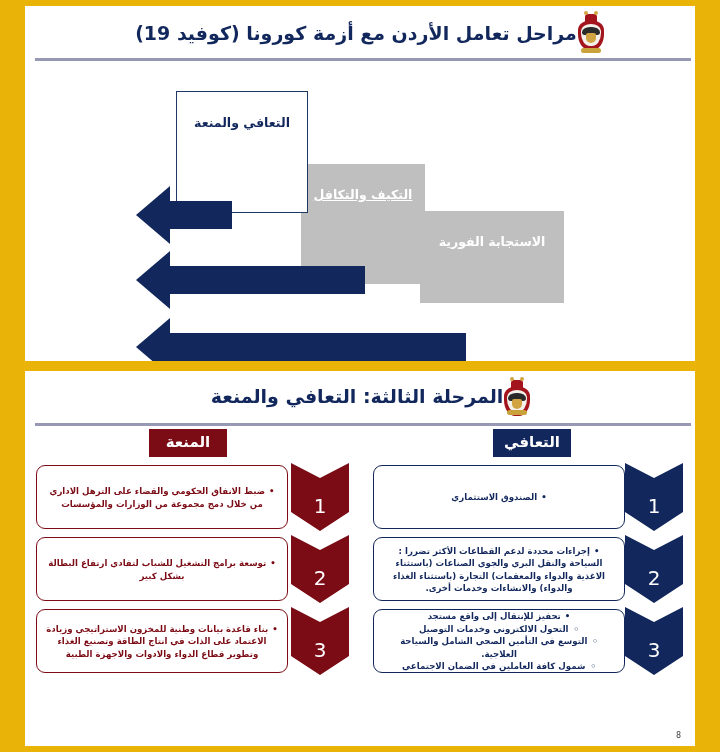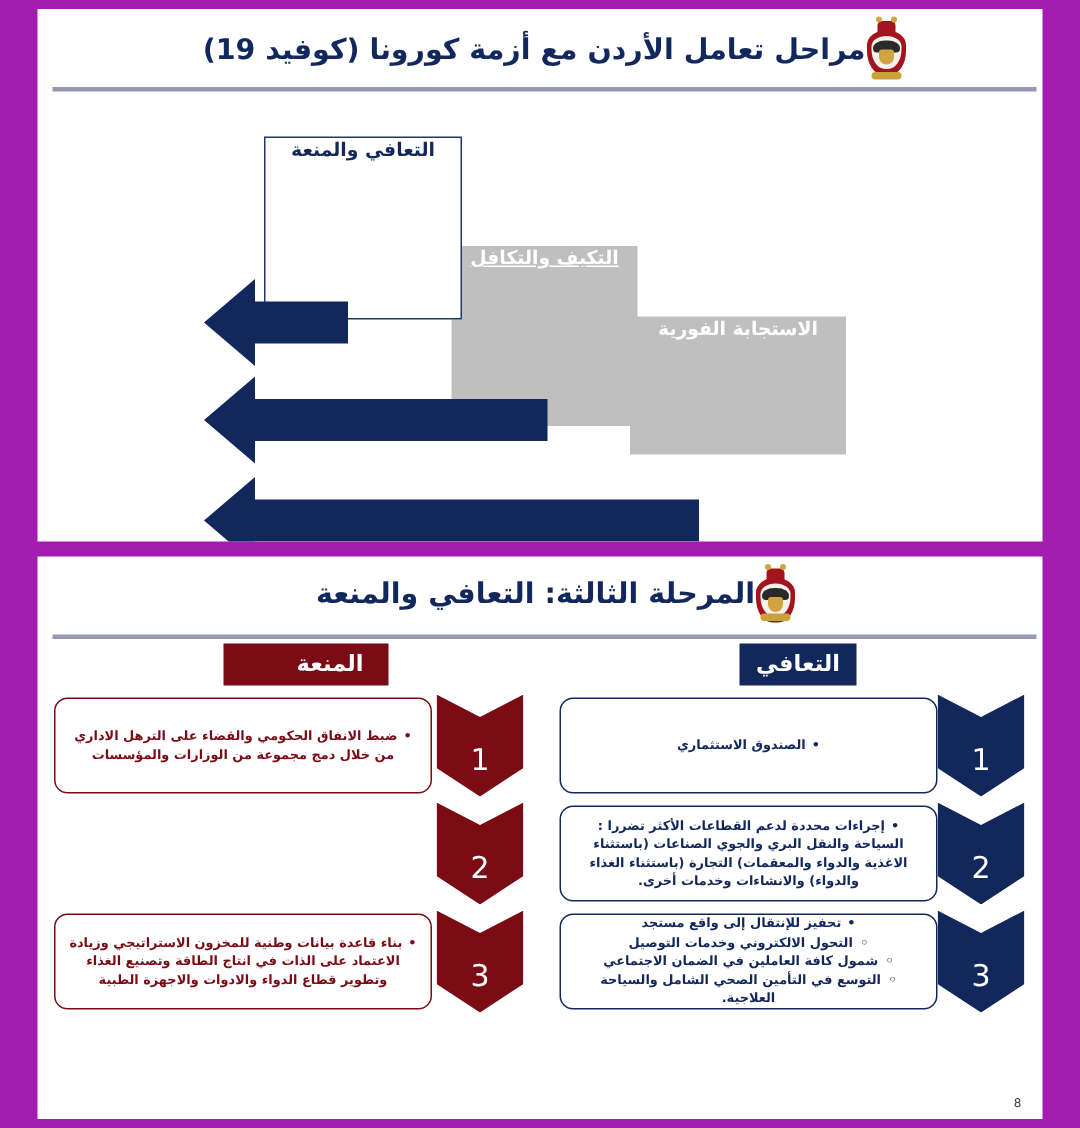--- a/index.html
+++ b/index.html
@@ -7,21 +7,21 @@
     margin: 0;
     padding: 0;
     background: #f1f2f4;
     font-family: "DejaVu Sans", "Liberation Sans", sans-serif;
   }
   #page {
     position: relative;
     width: 720px;
     height: 752px;
     overflow: hidden;
-    background: #a21caf;
+    background: #eab308;
   }
 
   
   .slide {
     position: absolute;
     left: 25px;
     width: 670px;
     background: #ffffff;
     overflow: hidden;
   }
@@ -126,21 +126,21 @@
     top: 55px;
     right: 0;
     height: 300px;
   }
   .phase-box {
     position: absolute;
     box-sizing: border-box;
     direction: rtl;
     font-weight: bold;
     font-size: 12.5px;
-    padding-top: 0;
+    padding-top: 23px;
     text-align: center;
     line-height: 15px;
   }
   .phase-box.recovery {
     left: 151px;  top: 30px;
     width: 132px; height: 122px;
     background: #ffffff;
     border: 1.5px solid #1f3864;
     color: #12275c;
     z-index: 4;
@@ -195,21 +195,21 @@
     top: 0;
     width: 78px;
     height: 28px;
     line-height: 27px;
     text-align: center;
     direction: rtl;
     color: #ffffff;
     font-weight: bold;
     font-size: 15px;
   }
-  .col-left  .col-header { left: 113px;  background: #7b0b14; padding-left: 32px; }
+  .col-left  .col-header { left: 113px;  background: #7b0b14; }
   .col-right .col-header { right: 112px; background: #12275c; }
 
   .rows {
     position: absolute;
     top: 34px;
     left: 0; right: 0;
   }
   .row {
     position: relative;
     height: 68px;
@@ -337,20 +337,23 @@
         <div class="rows">
 
           <div class="row">
             <div class="row-text">
               <span class="bullet-line">ضبط الانفاق الحكومي والقضاء على الترهل الاداري من خلال دمج مجموعة من الوزارات والمؤسسات</span>
             </div>
             <div class="chevron">1</div>
           </div>
 
           <div class="row">
+            <div class="row-text">
+              <span class="bullet-line">توسعة برامج التشغيل للشباب لتفادي ارتفاع البطالة بشكل كبير</span>
+            </div>
             <div class="chevron">2</div>
           </div>
 
           <div class="row">
             <div class="row-text">
               <span class="bullet-line">بناء قاعدة بيانات وطنية للمخزون الاستراتيجي وزيادة الاعتماد على الذات في انتاج الطاقة وتصنيع الغذاء وتطوير قطاع الدواء والادوات والاجهزة الطبية</span>
             </div>
             <div class="chevron">3</div>
           </div>
 
@@ -372,22 +375,22 @@
             <div class="row-text">
               <span class="bullet-line">إجراءات محددة لدعم القطاعات الأكثر تضررا : السياحة والنقل البري والجوي الصناعات (باستثناء الاغذية والدواء والمعقمات) التجارة (باستثناء الغذاء والدواء) والانشاءات وخدمات أخرى.</span>
             </div>
             <div class="chevron">2</div>
           </div>
 
           <div class="row">
             <div class="row-text">
               <span class="bullet-line">تحفيز للإنتقال إلى واقع مستجد</span>
               <span class="sub-line">التحول الالكتروني وخدمات التوصيل</span>
+              <span class="sub-line">التوسع في التأمين الصحي الشامل والسياحة العلاجية.</span>
               <span class="sub-line">شمول كافة العاملين في الضمان الاجتماعي</span>
-              <span class="sub-line">التوسع في التأمين الصحي الشامل والسياحة العلاجية.</span>
             </div>
             <div class="chevron">3</div>
           </div>
 
         </div>
       </div>
 
     </div>
 
     <div class="page-number">8</div>

